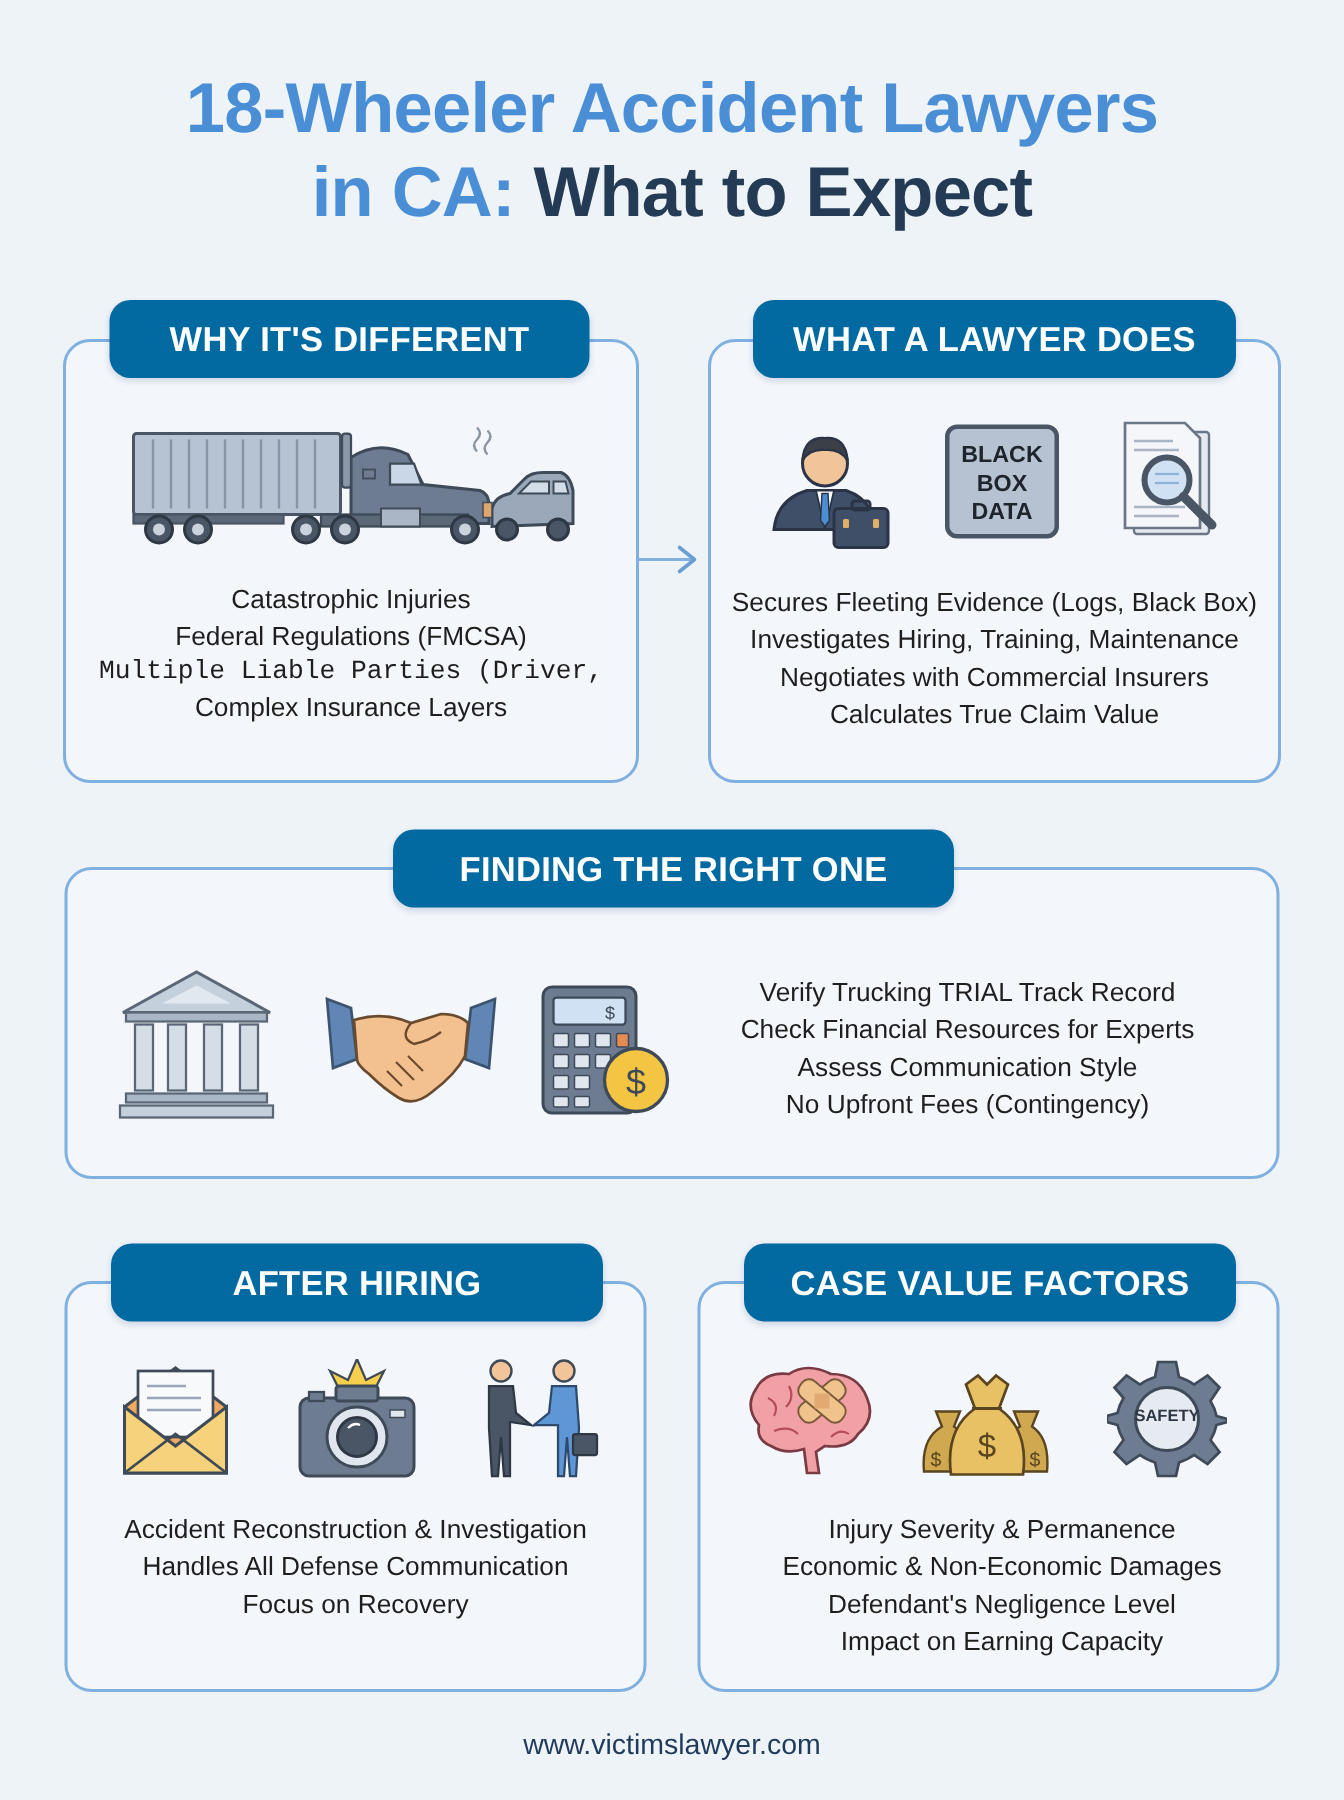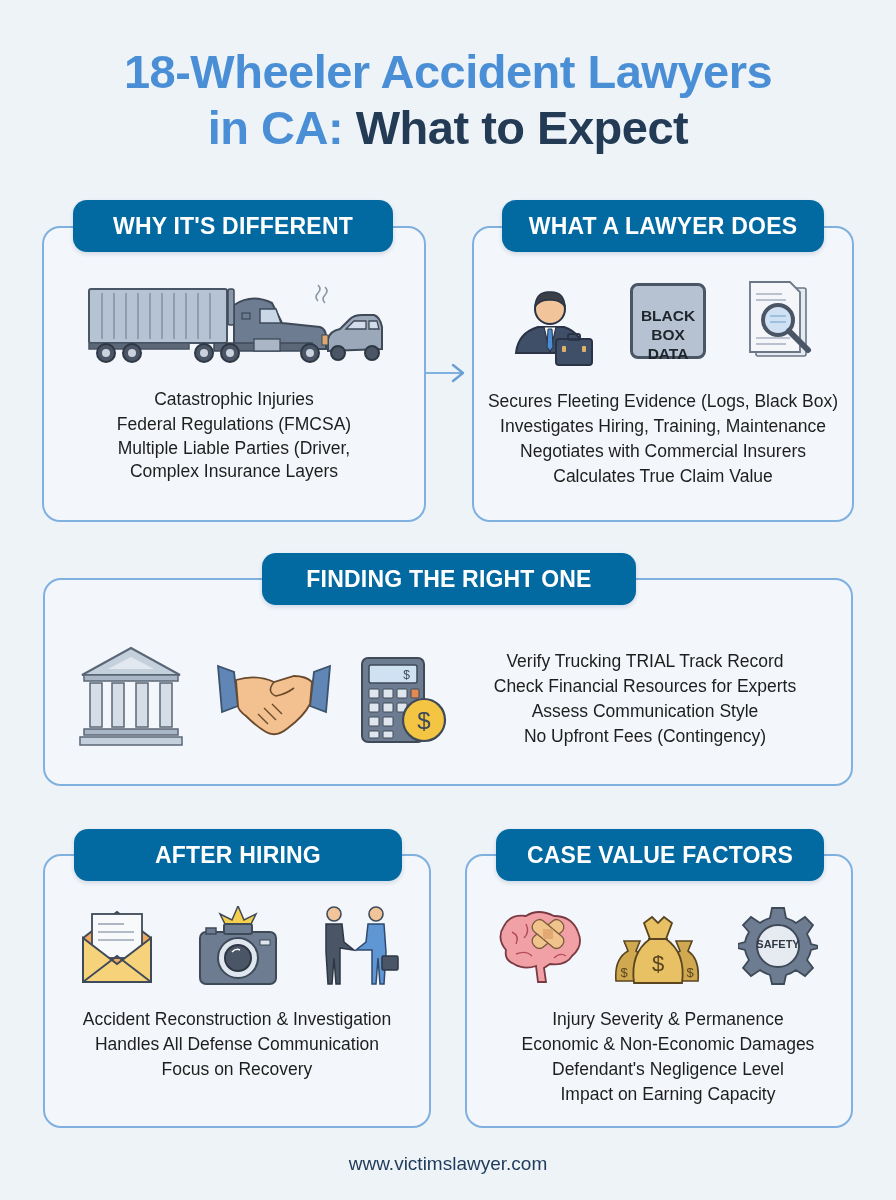--- a/index.html
+++ b/index.html
@@ -117,40 +117,40 @@
   <circle cx="288" cy="70" r="7" fill="#4a5565" stroke="#2e3744" stroke-width="2"></circle>
   <rect x="238" y="52" width="6" height="10" fill="#e0a76d" stroke="#3f4a59" stroke-width="1"></rect>
 
   <path d="M234 18 q-4 -4 0 -8 q4 -4 0 -8" fill="none" stroke="#8a95a3" stroke-width="1.6"></path>
   <path d="M241 20 q-4 -4 0 -8 q4 -4 0 -8" fill="none" stroke="#8a95a3" stroke-width="1.6"></path>
 </svg>
 
 <div class="lines" style="left:44px; top:387px; width:380px;">
   <div>Catastrophic Injuries</div>
   <div>Federal Regulations (FMCSA)</div>
-  <div style="line-height:22px;">Multiple Liable Parties (Driver,</div>
+  <div style="line-height:22px;font-family:Liberation Mono, monospace;">Multiple Liable Parties (Driver,</div>
   <div>Complex Insurance Layers</div>
 </div>
 
 <div class="panel" style="left:472px; top:226px; width:382px; height:296px;"></div>
 <div class="pill" style="left:502px; top:200px; width:322px;">WHAT A LAWYER DOES</div>
 
 <svg class="icon" style="left:512px; top:283px;" width="82" height="84" viewBox="0 0 82 84">
   <path d="M4 70 Q6 50 26 44 L52 44 Q70 50 72 70 Z" fill="#3f4f68" stroke="#2a3446" stroke-width="2"></path>
   <path d="M32 44 L38 70 L44 44 Z" fill="#ffffff" stroke="#2a3446" stroke-width="1.2"></path>
   <path d="M36 46 L40 46 L41 64 L38 68 L35 64 Z" fill="#4a8fd6" stroke="#2a3446" stroke-width="1"></path>
   <circle cx="38" cy="26" r="15" fill="#f2c49a" stroke="#2a3446" stroke-width="2"></circle>
   <path d="M23 24 Q24 8 38 9 Q52 8 53 24 Q48 16 38 17 Q28 16 23 24 Z" fill="#3a3f48" stroke="#2a3446" stroke-width="1.5"></path>
   <rect x="44" y="56" width="36" height="26" rx="3" fill="#3f4f68" stroke="#2a3446" stroke-width="2"></rect>
   <rect x="56" y="51" width="12" height="6" rx="2" fill="none" stroke="#2a3446" stroke-width="2"></rect>
   <rect x="50" y="63" width="4" height="6" rx="1" fill="#e0b069"></rect>
   <rect x="70" y="63" width="4" height="6" rx="1" fill="#e0b069"></rect>
 </svg>
 
-<div class="icon" style="left:630px; top:283px; width:76px; height:76px; background:#b6c2d1; border:3px solid #4a5565; border-radius:8px; text-align:center; font-weight:700; font-size:15.5px; line-height:19px; padding-top:20px; color:#1e242c;">
+<div class="icon" style="left:630px; top:283px; width:76px; height:76px; background:#b6c2d1; border:3px solid #4a5565; border-radius:8px; text-align:center; font-weight:700; font-size:15.5px; line-height:19px; padding-top:8px; color:#1e242c;">
   <div>BLACK</div>
   <div>BOX</div>
   <div>DATA</div>
 </div>
 
 <svg class="icon" style="left:746px; top:280px;" width="76" height="82" viewBox="0 0 76 82">
   <rect x="10" y="8" width="50" height="68" rx="2" fill="#e5eaf1" stroke="#6b7787" stroke-width="1.6"></rect>
   <path d="M4 2 L44 2 L54 12 L54 72 L4 72 Z" fill="#f4f6f9" stroke="#6b7787" stroke-width="1.8"></path>
   <g stroke="#aab5c3" stroke-width="1.6">
       <line x1="10" y1="14" x2="36" y2="14"></line>

